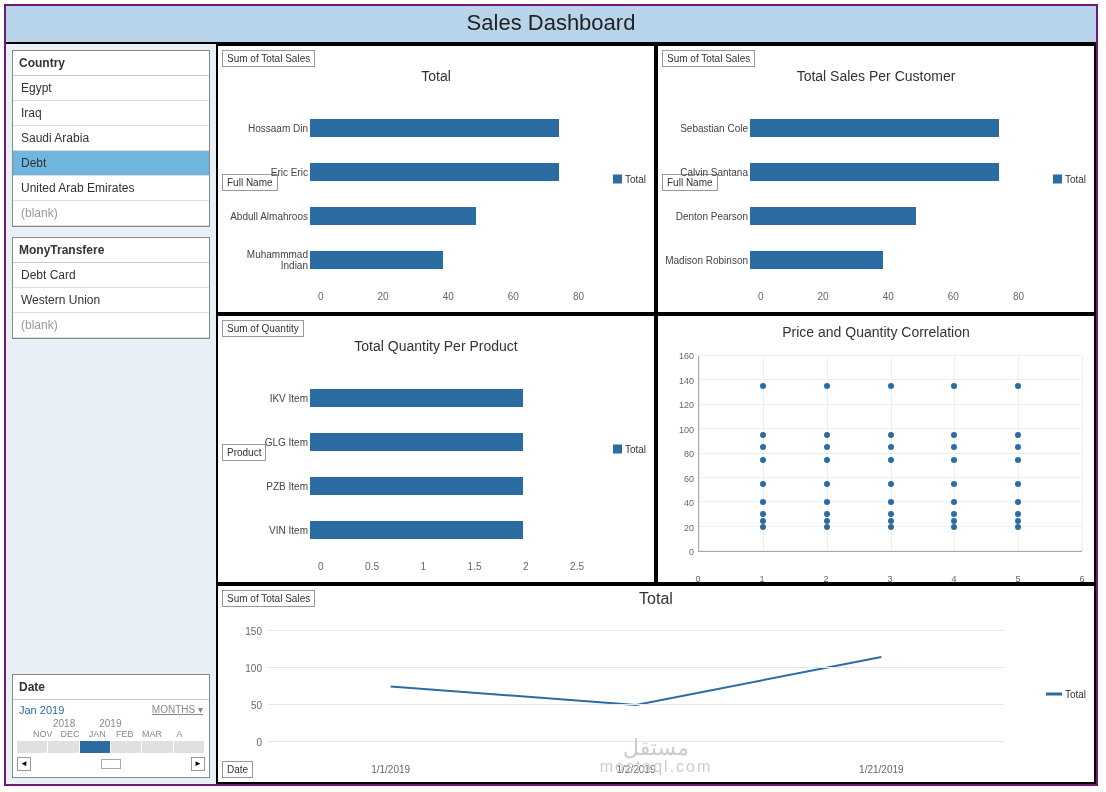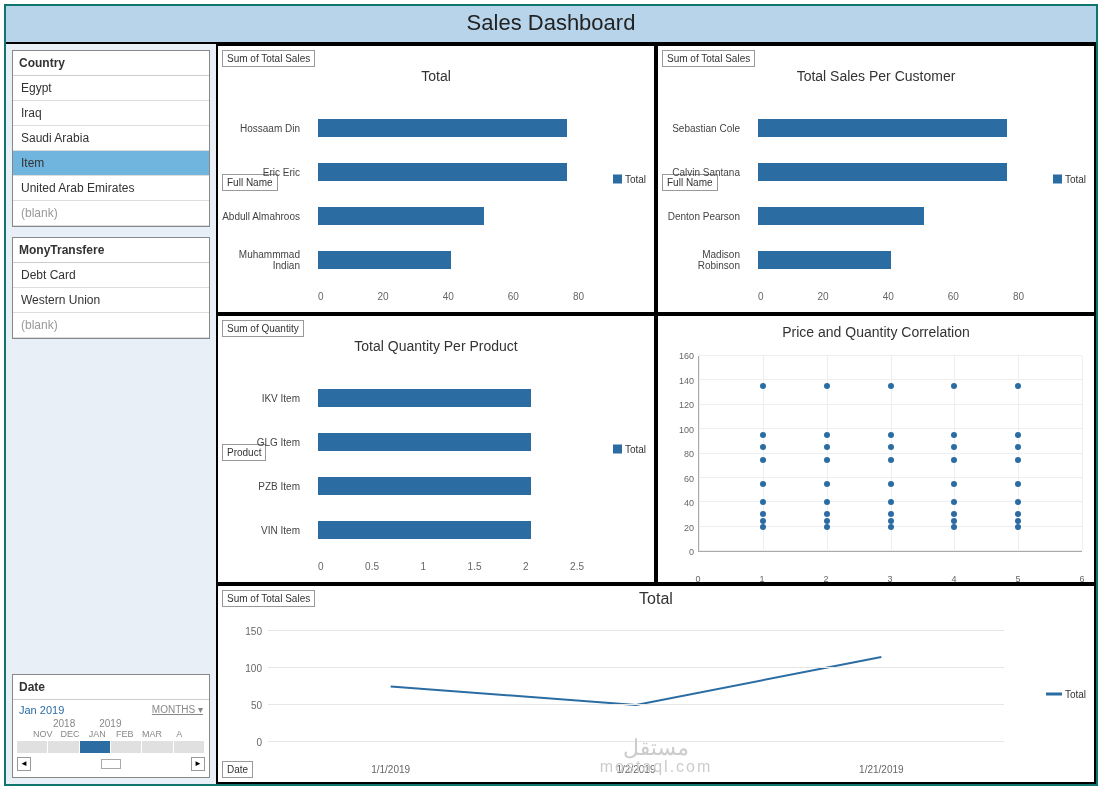--- a/index.html
+++ b/index.html
@@ -5,21 +5,21 @@
   * { box-sizing: border-box; margin: 0; padding: 0; }
   body {
     font-family: "Segoe UI", Tahoma, sans-serif;
     font-size: 12px;
     background: #fff;
     width: 1106px;
     height: 792px;
     overflow: hidden;
     color: #333;
   }
-  .outer { border: 2px solid #0f766e; width: 1094px; height: 782px; margin: 4px; display: flex; flex-direction: column; }
+  .outer { border: 2px solid #701a75; width: 1094px; height: 782px; margin: 4px; display: flex; flex-direction: column; }
   .title-bar {
     background: #b8d4ea;
     text-align: center;
     font-size: 22px;
     padding: 4px 0 6px;
     border-bottom: 2px solid #000;
     color: #222;
   }
   .main { flex: 1; display: flex; }
   .sidebar {
@@ -77,21 +77,21 @@
     font-size: 10px; padding: 2px 4px;
   }
   .chart-title { text-align: center; font-size: 14px; margin-top: 22px; color: #333; }
   .legend { position: absolute; right: 8px; top: 50%; transform: translateY(-50%); font-size: 10px; display: flex; align-items: center; gap: 3px; }
   .legend .sq { width: 9px; height: 9px; background: #2b6ca3; display: inline-block; }
   .legend.line .sq { width: 16px; height: 3px; }
 
   
   .hbar-area { position: absolute; left: 100px; right: 70px; top: 60px; bottom: 30px; }
   .hbar-row { display: flex; align-items: center; height: 25%; }
-  .hbar-row .lbl { width: 100px; margin-left: -100px; text-align: right; padding-right: 18px; font-size: 10px; color: #444; }
+  .hbar-row .lbl { width: 92px; margin-left: -100px; text-align: right; padding-right: 2px; font-size: 10px; color: #444; }
   .hbar-row .bar { height: 18px; background: #2b6ca3; }
   .hbar-xaxis { position: absolute; left: 100px; right: 70px; bottom: 10px; display: flex; justify-content: space-between; font-size: 10px; color: #666; }
 
   
   .scatter-area { position: absolute; left: 40px; right: 12px; top: 40px; bottom: 30px; border-left: 1px solid #aaa; border-bottom: 1px solid #aaa; }
   .scatter-area .grid-h { position: absolute; left: 0; right: 0; border-top: 1px solid #eee; }
   .scatter-area .grid-v { position: absolute; top: 0; bottom: 0; border-left: 1px solid #eee; }
   .scatter-area .pt { position: absolute; width: 6px; height: 6px; border-radius: 50%; background: #2b6ca3; transform: translate(-50%, 50%); }
   .scatter-ylabels { position: absolute; left: 8px; top: 40px; bottom: 30px; width: 28px; font-size: 9px; color: #666; }
   .scatter-ylabels div { position: absolute; right: 0; transform: translateY(50%); }
@@ -118,21 +118,21 @@
   <div class="title-bar">Sales Dashboard</div>
   <div class="main">
 
     <div class="sidebar">
       <div class="slicer">
         <div class="slicer-header">Country</div>
         <div id="slicer-country-items">
             <div class="slicer-item">Egypt</div>
             <div class="slicer-item">Iraq</div>
             <div class="slicer-item">Saudi Arabia</div>
-            <div class="slicer-item selected">Item</div>
+            <div class="slicer-item selected">Debt</div>
             <div class="slicer-item">United Arab Emirates</div>
             <div class="slicer-item blank">(blank)</div>
           </div>
       </div>
       <div class="slicer">
         <div class="slicer-header">MonyTransfere</div>
         <div id="slicer-money-items">
             <div class="slicer-item">Debt Card</div>
             <div class="slicer-item">Western Union</div>
             <div class="slicer-item blank">(blank)</div>

